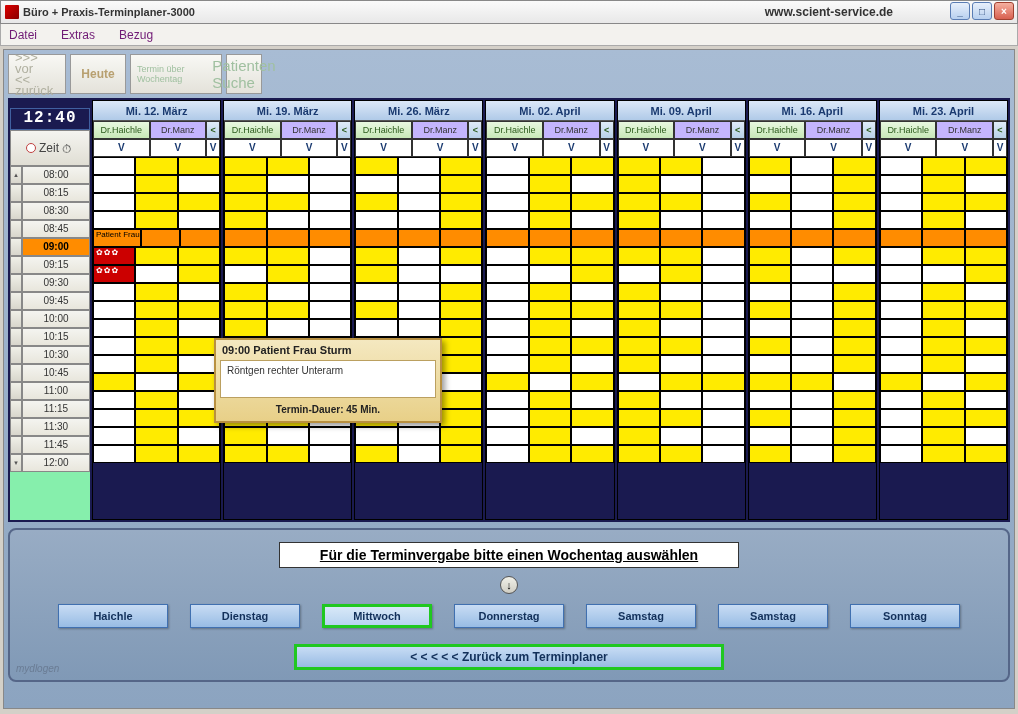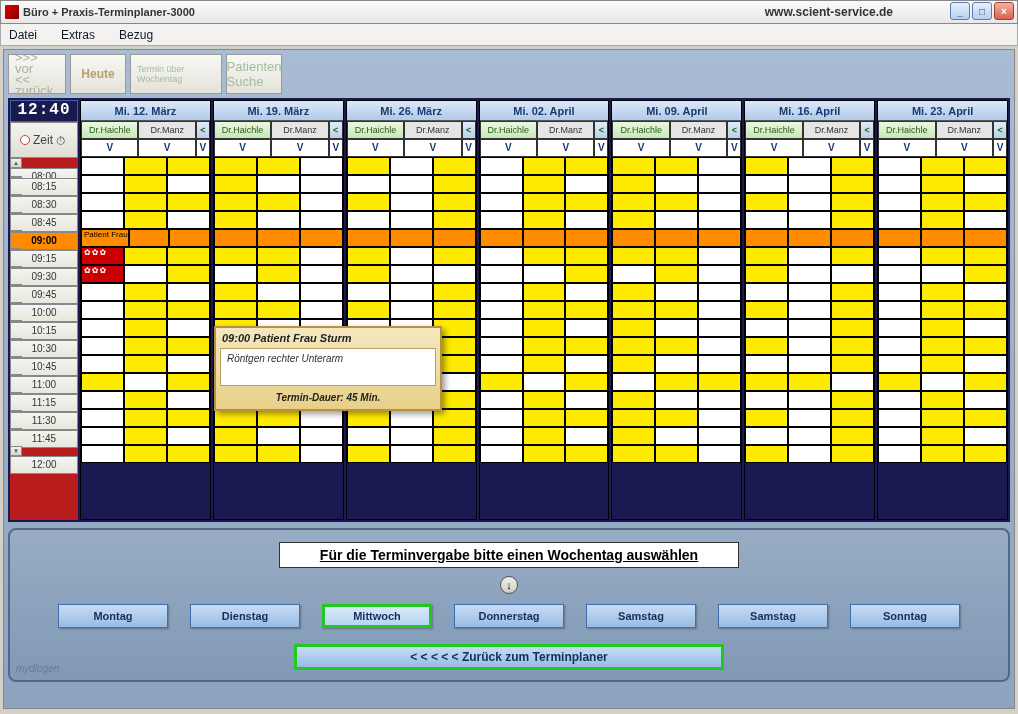--- a/index.html
+++ b/index.html
@@ -8,75 +8,75 @@
 
 .titlebar { height: 24px; background: linear-gradient(to bottom, #fafafa, #e8e8e8); border: 1px solid #888; display: flex; align-items: center; padding: 0 4px; }
 .title-icon { width: 14px; height: 14px; background: linear-gradient(to bottom right, #d00, #800); margin-right: 4px; border-radius: 1px; }
 .titlebar .title { font-weight: bold; font-size: 11px; color: #333; flex: 0 0 auto; }
 .titlebar .url { margin-left: auto; margin-right: 120px; font-weight: bold; font-size: 12px; color: #333; }
 .win-btns { display: flex; gap: 2px; position: absolute; right: 4px; top: 2px; }
 .win-btn { width: 20px; height: 18px; background: linear-gradient(to bottom, #e8f0fb, #b8d0ef); border: 1px solid #5a7db4; border-radius: 3px; display: flex; align-items: center; justify-content: center; font-size: 10px; font-weight: bold; color: #2a4a7a; }
 .win-btn.close { background: linear-gradient(to bottom, #f5b0a0, #d86050); color: #fff; border-color: #a04030; }
 
 
-.menubar { height: 22px; background: #f3f2ee; border: 1px solid #aaa; border-top: none; display: flex; align-items: center; padding-left: 8px; gap: 24px; font-size: 12px; color: #0f172a; }
+.menubar { height: 22px; background: #f3f2ee; border: 1px solid #aaa; border-top: none; display: flex; align-items: center; padding-left: 8px; gap: 24px; font-size: 12px; color: #701a75; }
 .menubar span { cursor: default; }
 
 
 .app { position: relative; margin: 3px; border: 1px solid #888; background: linear-gradient(to bottom, #a8bcd4, #8ca4c0); height: 660px; padding: 4px; }
 
 
 .ribbon { display: flex; gap: 4px; height: 40px; margin-bottom: 4px; }
 .rib-btn { border: 1px solid #999; background: linear-gradient(to bottom, #f8f8f4, #e4e2da); display: flex; flex-direction: column; align-items: center; justify-content: center; font-size: 13px; color: #b0b0a0; padding: 2px 6px; }
 .rib-nav { width: 58px; }
 .rib-nav div { line-height: 11px; }
 .rib-heute { width: 56px; color: #b8a070; font-weight: bold; font-size: 12px; }
 .rib-title { flex: 1; background: linear-gradient(to bottom, #eef4fc, #d4e2f4); display: flex; align-items: center; justify-content: center; font-style: italic; font-weight: bold; font-size: 16px; color: #355a9a; border: 1px solid #999; }
 .rib-term { width: 92px; color: #a0c0a0; font-size: 9px; }
-.rib-pat { width: 56px; color: #a0c0a0; font-size: 13px; }
+.rib-pat { width: 36px; color: #a0c0a0; font-size: 15px; }
 
 
 .sched { display: flex; background: #1a1a50; padding: 2px; height: 424px; }
 
 
-.timecol { width: 68px; background: #b91c1c; }
+.timecol { width: 80px; background: #86efac; margin-top: 8px; }
 .clock { height: 22px; background: #1a1a50; color: #fff; font-family: 'Courier New', monospace; font-weight: bold; font-size: 16px; text-align: center; border: 1px solid #4060a0; letter-spacing: 1px; }
 .zeit-hdr { height: 36px; display: flex; align-items: center; justify-content: center; gap: 3px; background: linear-gradient(to bottom,#f4f4f0,#e0ded4); border: 1px solid #888; font-size: 12px; color: #444; }
 .zeit-hdr .zico { width: 10px; height: 10px; border: 1px solid #c04040; border-radius: 50%; background: #fff; }
 .zeit-hdr .cico { width: 12px; height: 12px; }
 .time-rows { }
-.time-row { display: flex; height: 18px; flex-direction: column; }
+.time-row { display: flex; height: 18px; }
 .scroll-btn { width: 12px; height: 18px; background: linear-gradient(to bottom,#f0f0e8,#d8d6cc); border: 1px solid #888; display: flex; align-items: center; justify-content: center; font-size: 7px; color: #555; }
 .time-cell { flex: 1; background: linear-gradient(to bottom,#f4f4f0,#e8e6dc); border: 1px solid #888; font-size: 10px; text-align: center; line-height: 16px; color: #333; }
 .time-cell.current { background: #ff8c00; color: #000; font-weight: bold; }
 
 
 .days { flex: 1; display: flex; gap: 2px; margin-left: 2px; }
 .daycol { flex: 1; display: flex; flex-direction: column; border: 1px solid #000; }
 .day-hdr { height: 20px; background: linear-gradient(to bottom, #dce8f8, #b0cae8); border-bottom: 1px solid #555; text-align: center; font-weight: bold; font-size: 11px; color: #1a3a70; line-height: 20px; }
 .doc-row { display: flex; height: 18px; }
 .doc-cell { flex: 1; border: 1px solid #333; font-size: 9px; text-align: center; line-height: 16px; overflow: hidden; }
 .doc-cell.h { background: linear-gradient(to bottom,#e8f8e0,#c8e8b8); color: #2a5a1a; }
-.doc-cell.m { background: #e5e5e5; color: #333; }
+.doc-cell.m { background: #c4b5fd; color: #333; }
 .doc-cell.x { background: linear-gradient(to bottom,#e0ecf8,#b8d0e8); width: 14px; flex: 0 0 14px; color: #2a5a1a; font-weight: bold; }
 .v-row { display: flex; height: 18px; }
 .v-cell { flex: 1; border: 1px solid #333; background: #fff; text-align: center; font-size: 10px; font-weight: bold; color: #1a3a70; line-height: 16px; }
 .v-cell.w { flex: 0 0 14px; }
 
 .slot-rows { flex: 1; }
 .slot-row { display: flex; height: 18px; }
 .slot { flex: 1; border: 1px solid #000; background: #fff; }
 .slot.y { background: #ffeb00; }
 .slot.o { background: #ff8c00; }
 .slot.r { background: #cc0000; }
 .slot .dots { color: #fff; font-size: 8px; padding-left: 2px; letter-spacing: 1px; }
 .slot .apt { font-size: 8px; color: #000; padding-left: 2px; white-space: nowrap; overflow: hidden; }
 
 
-.tooltip { position: absolute; left: 210px; top: 276px; width: 228px; background: linear-gradient(to bottom, #f4e8c0, #e8d088); border: 2px solid #b89040; box-shadow: 3px 3px 6px rgba(0,0,0,0.4); z-index: 100; font-style: italic; }
+.tooltip { position: absolute; left: 210px; top: 288px; width: 228px; background: linear-gradient(to bottom, #f4e8c0, #e8d088); border: 2px solid #b89040; box-shadow: 3px 3px 6px rgba(0,0,0,0.4); z-index: 100; }
 .tooltip-hdr { font-weight: bold; font-size: 11px; padding: 4px 6px; color: #222; }
 .tooltip-body { background: #fff; margin: 0 4px; padding: 4px 6px; font-size: 10px; color: #333; min-height: 38px; border: 1px solid #bba060; }
 .tooltip-ftr { text-align: center; font-weight: bold; font-size: 10px; padding: 6px; color: #222; }
 
 
 .bottom { margin-top: 6px; border: 2px solid #556688; background: linear-gradient(to bottom, #98acc4, #8099b6); padding: 12px 20px 10px; border-radius: 8px; position: relative; }
 .prompt { background: #fff; border: 1px solid #333; padding: 4px 40px; font-weight: bold; font-size: 14px; text-decoration: underline; color: #000; display: inline-block; margin: 0 auto; }
 .prompt-wrap { text-align: center; margin-bottom: 8px; }
 .arrow-down { text-align: center; margin-bottom: 10px; }
 .arrow-down span { display: inline-block; width: 18px; height: 18px; border: 1px solid #555; border-radius: 50%; background: linear-gradient(to bottom,#f0f0e8,#d0cec4); line-height: 16px; font-size: 11px; font-weight: bold; }
@@ -912,21 +912,21 @@
     <div class="tooltip-body">Röntgen rechter Unterarm</div>
     <div class="tooltip-ftr">Termin-Dauer:  45 Min.</div>
   </div>
 
   <div class="bottom">
     <div class="prompt-wrap">
       <span class="prompt">Für die Terminvergabe bitte einen Wochentag auswählen</span>
     </div>
     <div class="arrow-down"><span>↓</span></div>
     <div class="day-btns" id="day-btns">
-        <button class="day-btn">Montag</button>
+        <button class="day-btn">Haichle</button>
         <button class="day-btn">Dienstag</button>
         <button class="day-btn sel">Mittwoch</button>
         <button class="day-btn">Donnerstag</button>
         <button class="day-btn">Samstag</button>
         <button class="day-btn">Samstag</button>
         <button class="day-btn">Sonntag</button>
       </div>
     <button class="back-btn">&lt; &lt; &lt; &lt; &lt;  Zurück zum Terminplaner</button>
     <div class="watermark">mydlogen</div>
   </div>

